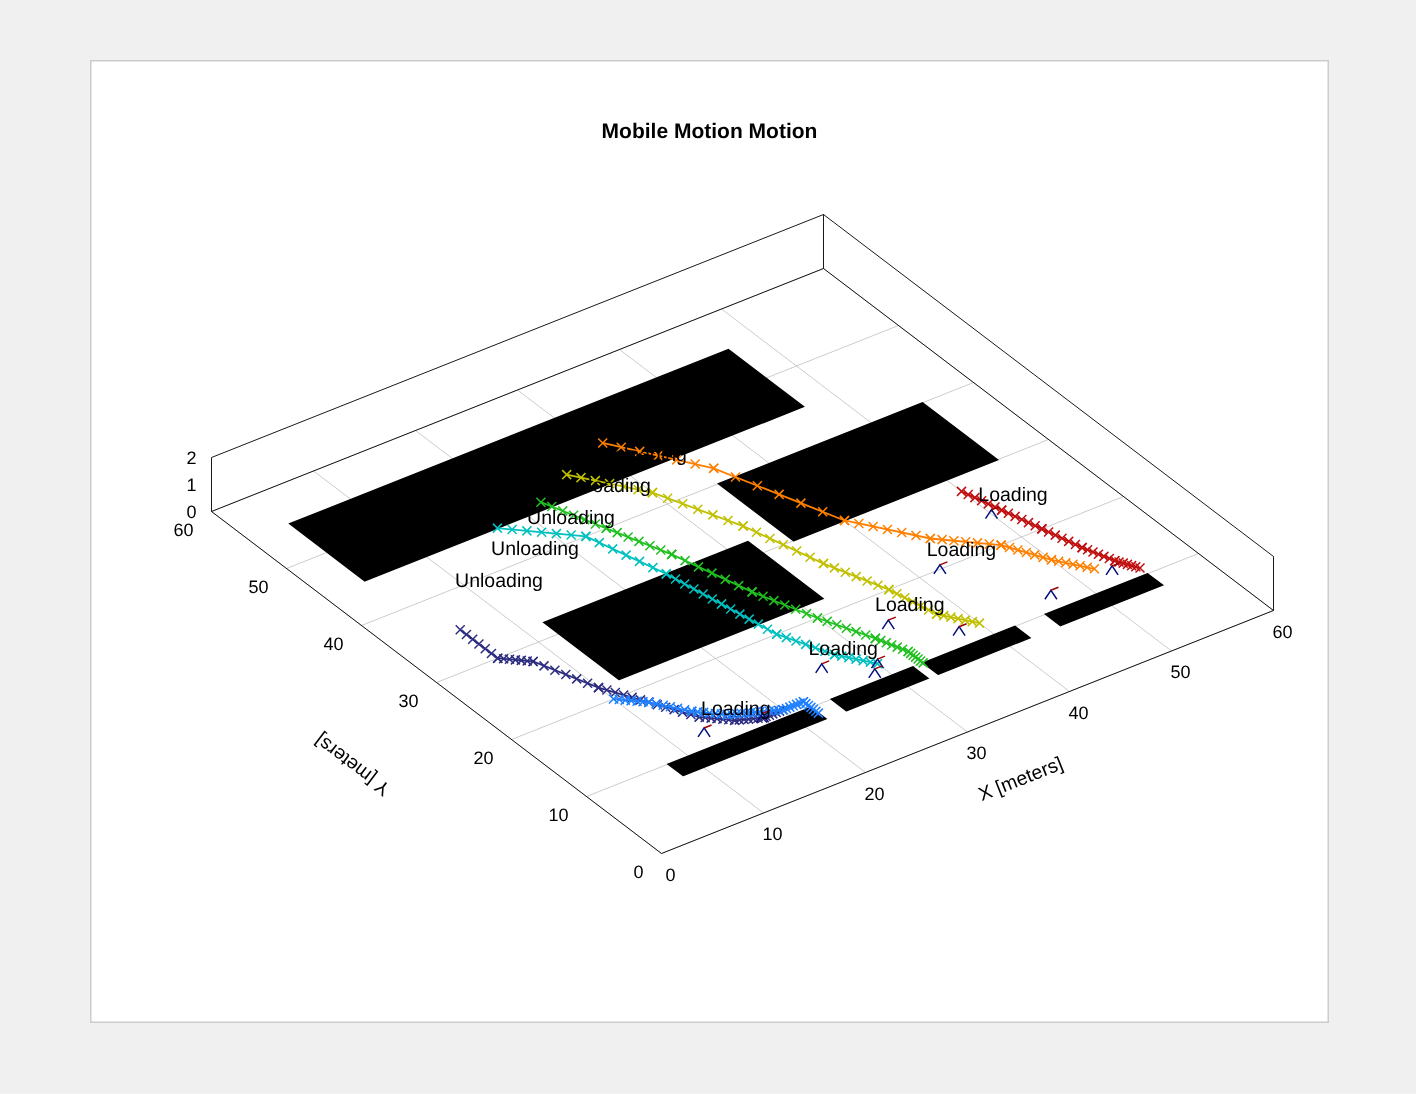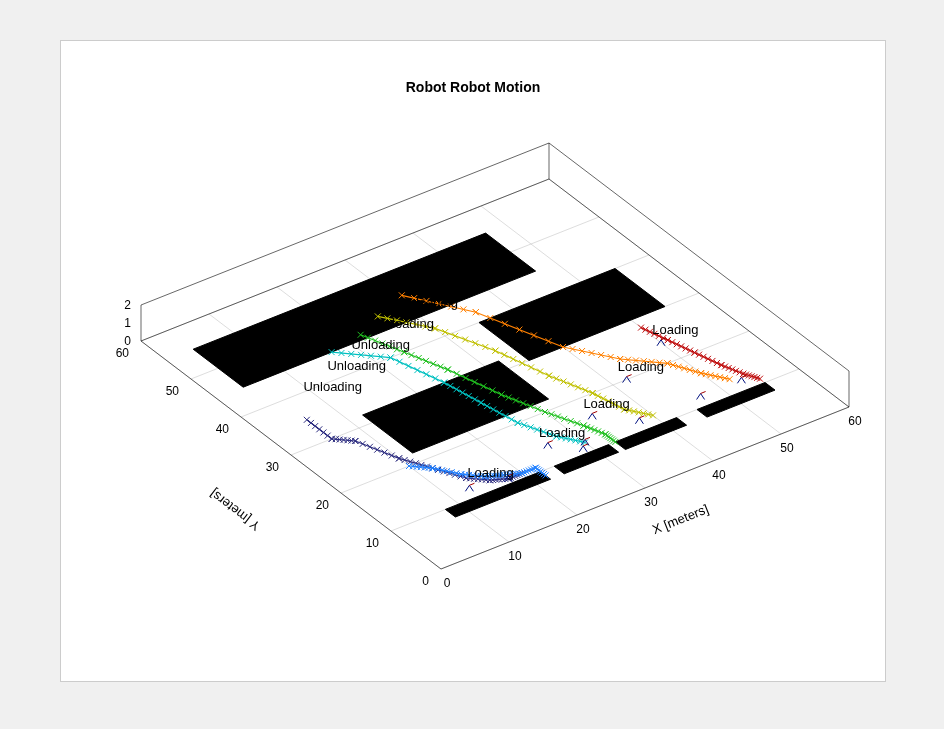--- a/index.html
+++ b/index.html
@@ -47,21 +47,21 @@
   .annot      { font-size: 13px; fill: #000; }
   .traj       { fill: none; stroke-width: 1.2; }
   .marker-x   { stroke-width: 1; }
   .robot-body { stroke: #001080; stroke-width: 1; fill: none; }
   .robot-dir  { stroke: #a00000; stroke-width: 1; fill: none; }
 </style>
 </head>
 <body>
 
 <div class="figure">
-  <div class="title">Robot Robot Motion</div>
+  <div class="title">Mobile Motion Motion</div>
   <svg class="plot3d" viewBox="0 0 824 640">
     <g id="scene">
         <polygon points="80,300 488,138 488,102 80,264" class="back-wall"></polygon>
         <polygon points="788,366 488,138 488,102 788,330" class="back-wall"></polygon>
         <polygon points="380,528 788,366 488,138 80,300" class="floor"></polygon>
         <line x1="380" y1="528" x2="80" y2="300" class="grid-line"></line>
         <line x1="448" y1="501" x2="148" y2="273" class="grid-line"></line>
         <line x1="516" y1="474" x2="216" y2="246" class="grid-line"></line>
         <line x1="584" y1="447" x2="284" y2="219" class="grid-line"></line>
         <line x1="652" y1="420" x2="352" y2="192" class="grid-line"></line>

